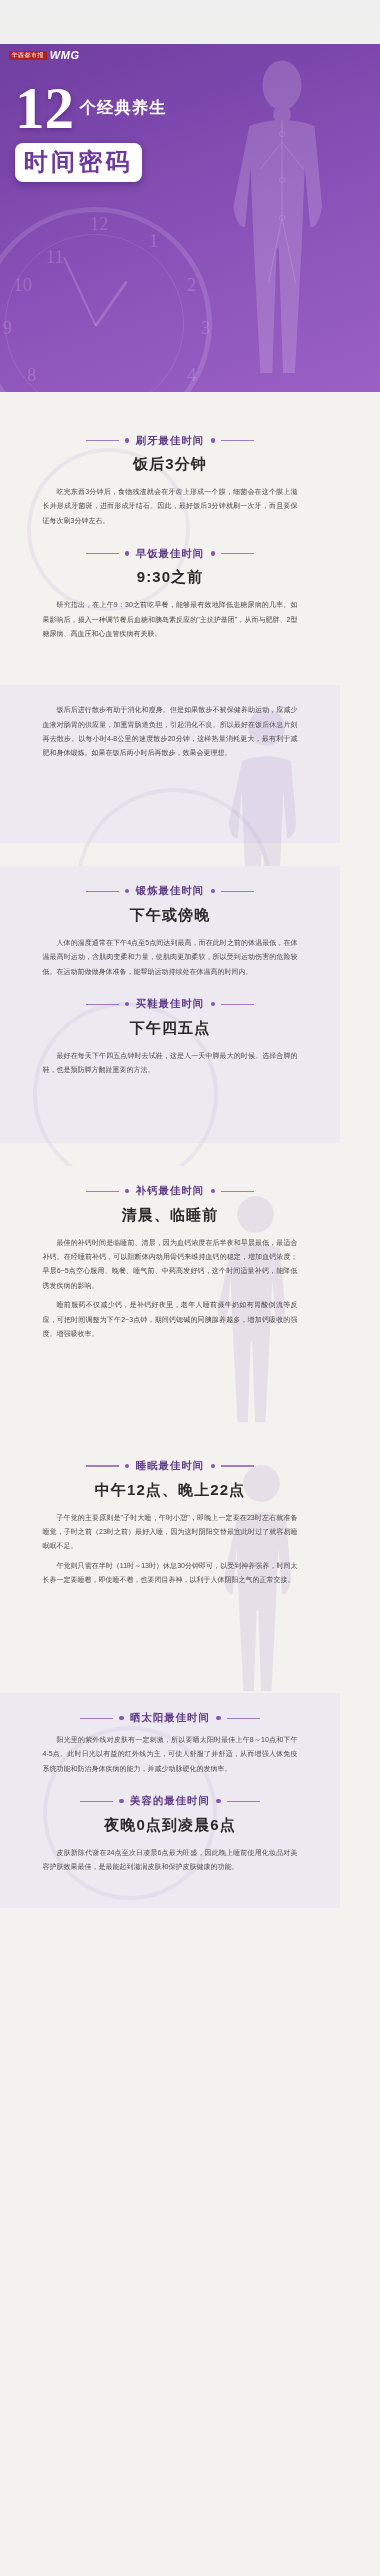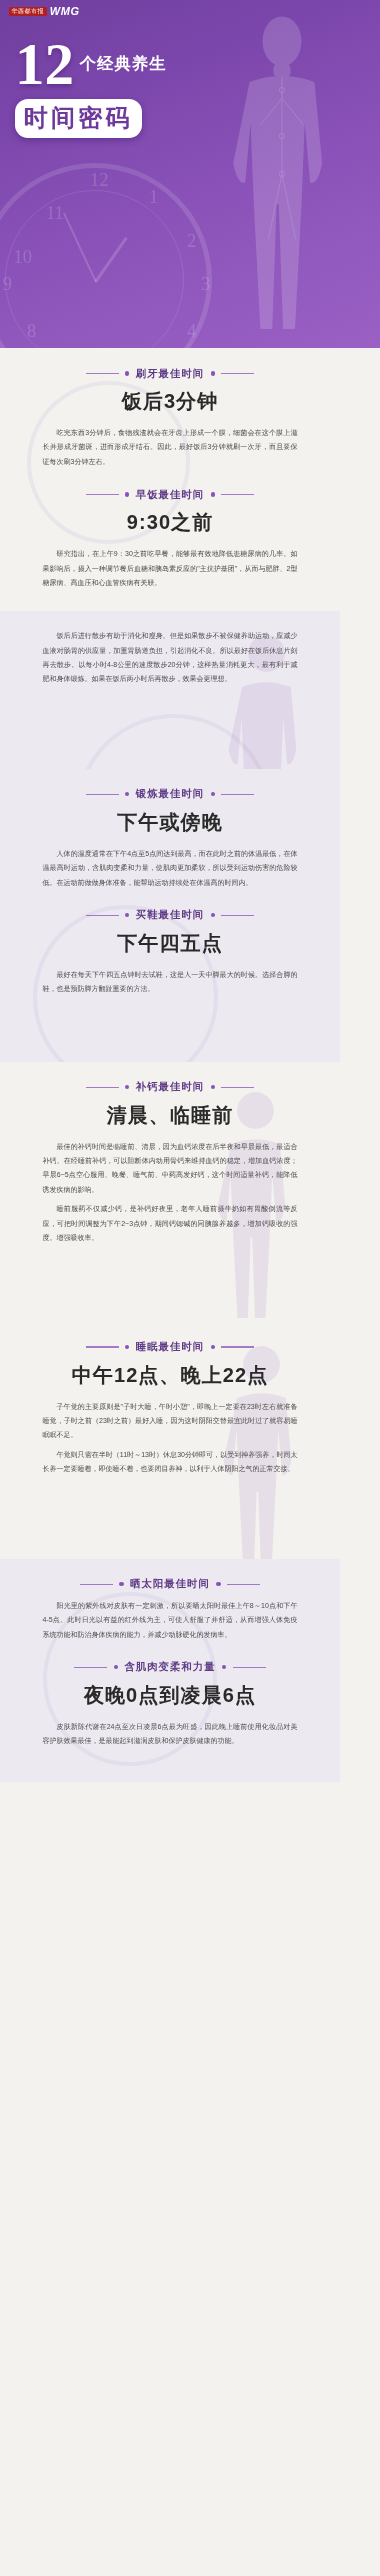--- a/index.html
+++ b/index.html
@@ -16,20 +16,21 @@
     background: linear-gradient(180deg,#efefef 0%, #f4f2ef 6%, #f4f2ef 100%);
   }
 
   
   .hero {
     position: relative;
     width: 380px;
     height: 348px;
     background: linear-gradient(160deg,#6f3f9e 0%, #7b46ab 25%, #8a52b8 55%, #9a60c4 100%);
     overflow: hidden;
+    margin-top: 44px;
   }
   .hero .clock {
     position: absolute;
     left: -22px; top: 163px;
     width: 234px; height: 234px;
     border: 5.4px solid rgba(255,255,255,0.13);
     border-radius: 50%;
   }
   .hero .clock2 {
     position: absolute;
@@ -106,29 +107,30 @@
   }
   .sub2 {
     margin-top: 7.6px;
     display: inline-block;
     background: #ffffff;
     color: #6d3a9b;
     font-size: 24px;
     font-weight: bold;
     letter-spacing: 3.3px;
     padding: 3.3px 8.7px 4.3px 8.7px;
-    border-radius: 13px;
+    border-radius: 8px;
     box-shadow: 0 2.2px 7.6px rgba(50,10,90,.35);
   }
 
   
   .section {
     position: relative;
     width: 340px;
     padding: 18.5px 0 20.6px 0;
+    margin-top: 23px;
   }
   .section.light { background: #f4f2ef; }
   .section.tint  { background: #eceaf0; }
 
   .ghost {
     position: absolute;
     right: 22px; top: 16.3px;
     width: 103px; height: 234px;
     opacity: .10;
     pointer-events: none;
@@ -162,21 +164,21 @@
     background: #8a52b8;
   }
   .heading .htext {
     font-size: 10.3px;
     color: #5e3a86;
     letter-spacing: 1.1px;
     font-weight: bold;
   }
   .answer {
     text-align: center;
-    font-size: 20px;
+    font-size: 15px;
     color: #2a2a2a;
     font-weight: bold;
     letter-spacing: 1.1px;
     margin-bottom: 11px;
     position: relative;
     z-index: 3;
   }
   .para {
     width: 255px;
     margin: 0 auto;
@@ -205,21 +207,21 @@
 
     <div class="clock"></div>
     <div class="clock2"></div>
     <div class="clocknum" style="left:90px;top:170px;">12</div>
     <div class="clocknum" style="left:149px;top:187px;">1</div>
     <div class="clocknum" style="left:187px;top:231px;">2</div>
     <div class="clocknum" style="left:201px;top:274px;">3</div>
     <div class="clocknum" style="left:187px;top:321px;">4</div>
     <div class="clocknum" style="left:27px;top:321px;">8</div>
     <div class="clocknum" style="left:2.7px;top:274px;">9</div>
-    <div class="clocknum" style="left:13.6px;top:247px;">10</div>
+    <div class="clocknum" style="left:13.6px;top:231px;">10</div>
     <div class="clocknum" style="left:46px;top:203px;">11</div>
     <div class="hand" style="left:94px;top:228px;width:3.3px;height:54px;transform:rotate(35deg);"></div>
     <div class="hand" style="left:95px;top:206px;width:2.2px;height:76px;transform:rotate(-25deg);"></div>
 
     <svg class="body" viewBox="0 0 240 600">
       <g fill="#ffffff" opacity="0.30">
         <ellipse cx="120" cy="55" rx="36" ry="46"></ellipse>
         <rect x="104" y="96" width="32" height="26" rx="10"></rect>
         <path d="M60 130 q60 -22 120 0 l14 150 q-8 40 -22 36 l-10 -110 -6 150 -12 230 -22 0 -8 -230 -4 0 -8 230 -22 0 -12 -230 -6 -150 -10 110 q-14 4 -22 -36 z"></path>
       </g>
@@ -350,21 +352,21 @@
       <span class="dot"></span>
       <span class="line"></span>
     </div>
     <div class="para">阳光里的紫外线对皮肤有一定刺激，所以要晒太阳时最佳上午8～10点和下午4-5点。此时日光以有益的红外线为主，可使人舒服了并舒适，从而增强人体免疫系统功能和防治身体疾病的能力，并减少动脉硬化的发病率。</div>
 
     <div class="gap"></div>
 
     <div class="heading">
       <span class="line"></span>
       <span class="dot"></span>
-      <span class="htext">含肌肉变柔和力量</span>
+      <span class="htext">美容的最佳时间</span>
       <span class="dot"></span>
       <span class="line"></span>
     </div>
     <div class="answer">夜晚0点到凌晨6点</div>
     <div class="para">皮肤新陈代谢在24点至次日凌晨6点最为旺盛，因此晚上睡前使用化妆品对美容护肤效果最佳，是最能起到滋润皮肤和保护皮肤健康的功能。</div>
   </div>
 
 </div>
 
 

